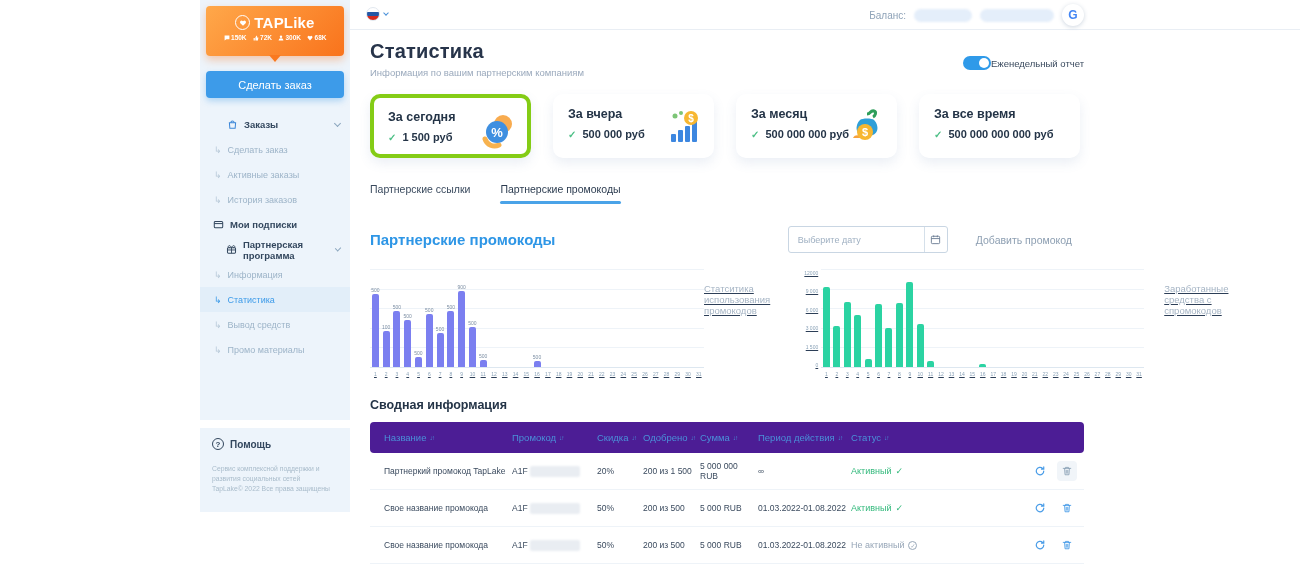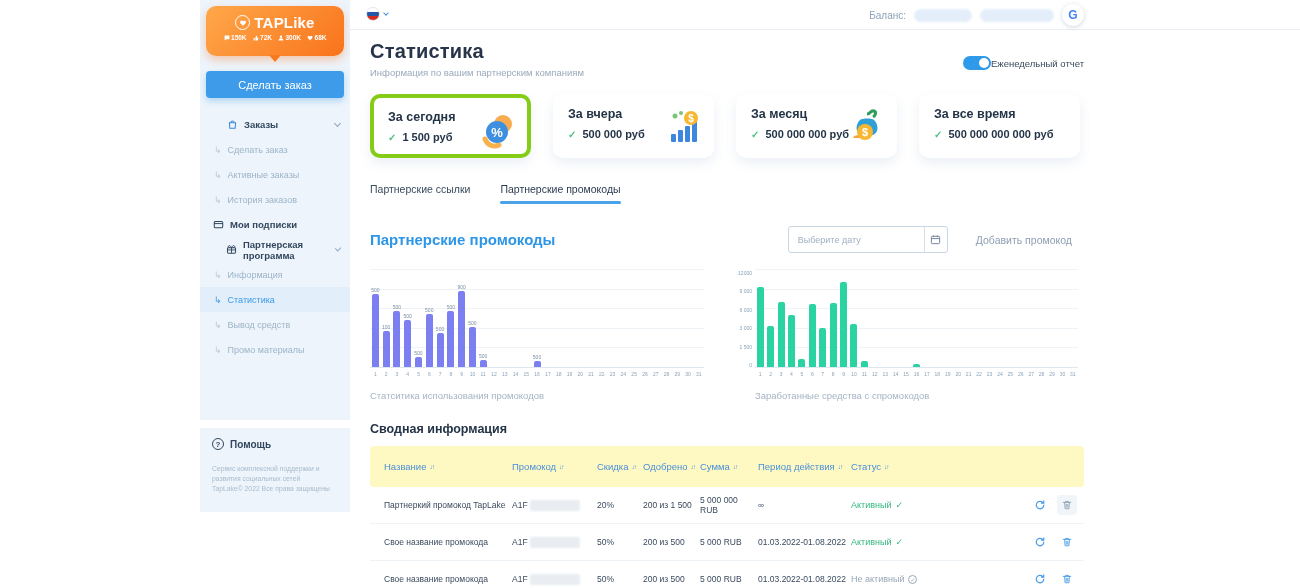--- a/index.html
+++ b/index.html
@@ -5,21 +5,21 @@
   * { box-sizing: border-box; margin: 0; padding: 0; }
   html,body { width:1300px; height:588px; }
   body {
     position: relative; overflow: hidden; background:#fff;
     font-family:"Liberation Sans", sans-serif; color:#2c3e57;
   }
   
   .sidebar { position:absolute; left:200px; top:0; width:150px; height:588px; }
   .side-block1 { position:absolute; top:0; left:0; right:0; height:420px; background:#edf4fb; overflow:hidden; }
   .side-block2 { position:absolute; top:428px; left:0; right:0; height:84px; background:#edf4fb; padding:10px 12px 0; }
-  .logo-card { position:relative; margin:6px 6px 0; height:50px; border-radius:10px;
+  .logo-card { position:relative; margin:6px 6px 0; height:50px; border-radius:4px;
     background:linear-gradient(135deg,#ffa84a,#f9731c); box-shadow:0 4px 8px rgba(249,115,28,.35); }
   .logo-card::after { content:""; position:absolute; left:50%; bottom:-6px; margin-left:-6px;
     border-left:6px solid transparent; border-right:6px solid transparent; border-top:7px solid #f9791f; }
   .logo-row { display:flex; align-items:center; justify-content:center; gap:4px; padding-top:8px; }
   .logo-heart { width:15px; height:15px; border:1.4px solid #fff; border-radius:50%;
     display:flex; align-items:center; justify-content:center; }
   .logo-heart svg { width:8px; height:8px; }
   .logo-text { color:#fff; font-size:15px; font-weight:bold; letter-spacing:.2px; }
   .logo-stats { display:flex; justify-content:center; gap:6px; margin-top:3px; }
   .lstat { display:flex; align-items:center; gap:1.5px; color:#fff; font-size:6.5px; font-weight:bold; }
@@ -91,21 +91,21 @@
     border-radius:3px; background:#fff; overflow:hidden; cursor:text; }
   .date-input input { border:0; outline:0; flex:1; padding:0 9px; font-size:9px; color:#5a6c80;
     font-family:"Liberation Sans",sans-serif; background:transparent; }
   .date-input input::placeholder { color:#9fb0c2; }
   .cal-btn { width:25px; height:100%; border-left:1px solid #d5e0ea; display:flex; align-items:center;
     justify-content:center; cursor:pointer; }
   .cal-btn svg { width:11px; height:11px; }
   .add-promo { margin-left:28px; margin-right:12px; font-size:10.5px; color:#8d9fb2; cursor:pointer; }
   
   .charts { display:flex; margin-top:17px; }
-  .chart { display:flex; flex-direction:column; }
+  .chart { display:flex; flex-direction:row;text-decoration:underline; }
   .chart-body { display:flex; }
   .ylabels { display:flex; flex-direction:column; justify-content:space-between; align-items:flex-end;
     width:20px; height:98px; padding-right:3px; font-size:5px; color:#8ba3b8; }
   .plot-wrap { position:relative; }
   .plot { position:relative; height:98px; }
   .grid { position:absolute; left:0; right:0; height:1px; background:#eef3f8; }
   .grid.base { background:#dde7f0; }
   .bar { position:absolute; bottom:1px; width:7px; border-radius:2px 2px 0 0; }
   .blabel { position:absolute; transform:translateX(-50%); margin-bottom:2px; font-size:5px; color:#7c8ea3; }
   .ticks { display:flex; margin-top:3px; }
@@ -113,21 +113,21 @@
   .caption { margin-top:13px; font-size:9.5px; color:#a5b4c4; }
   .chart.left .plot, .chart.left .ticks { width:334px; }
   .chart.right { margin-left:31px; }
   .chart.right .plot, .chart.right .ticks { width:323px; }
   .chart.right .caption { margin-left:20px; }
   
   .summary-title { margin-top:21px; font-size:12.5px; font-weight:bold; color:#243447; }
   .table { margin-top:10px; }
   .trow { display:grid; grid-template-columns:128px 85px 46px 57px 58px 93px 92px 1fr 27px 27px;
     align-items:center; padding:0 0 0 14px; }
-  .thead { background:#fef9c3; border-radius:4px; height:41px;text-align:center; }
+  .thead { background:#4c1d95; border-radius:4px; height:31px;text-align:center; }
   .th { display:flex; align-items:center; gap:3px; font-size:9.5px; color:#4a90d9; cursor:pointer; }
   .sort { font-size:6.5px; letter-spacing:-1px; color:#4a90d9; }
   .tbody-row { height:37px; border-bottom:1px solid #eef3f8; font-size:8.5px; color:#3a4a5e; }
   .promo-cell { display:flex; align-items:center; gap:2px; }
   .promo-blur { width:50px; height:11px; background:#e9edf2; border-radius:2px; filter:blur(1px); }
   .status { display:flex; align-items:center; gap:4px; font-size:9px; }
   .status.on { color:#33b97c; }
   .status.off { color:#98a7b8; }
   .st-circle { width:9px; height:9px; border:1px solid #98a7b8; border-radius:50%; font-size:6px;
     display:flex; align-items:center; justify-content:center; color:#98a7b8; }

